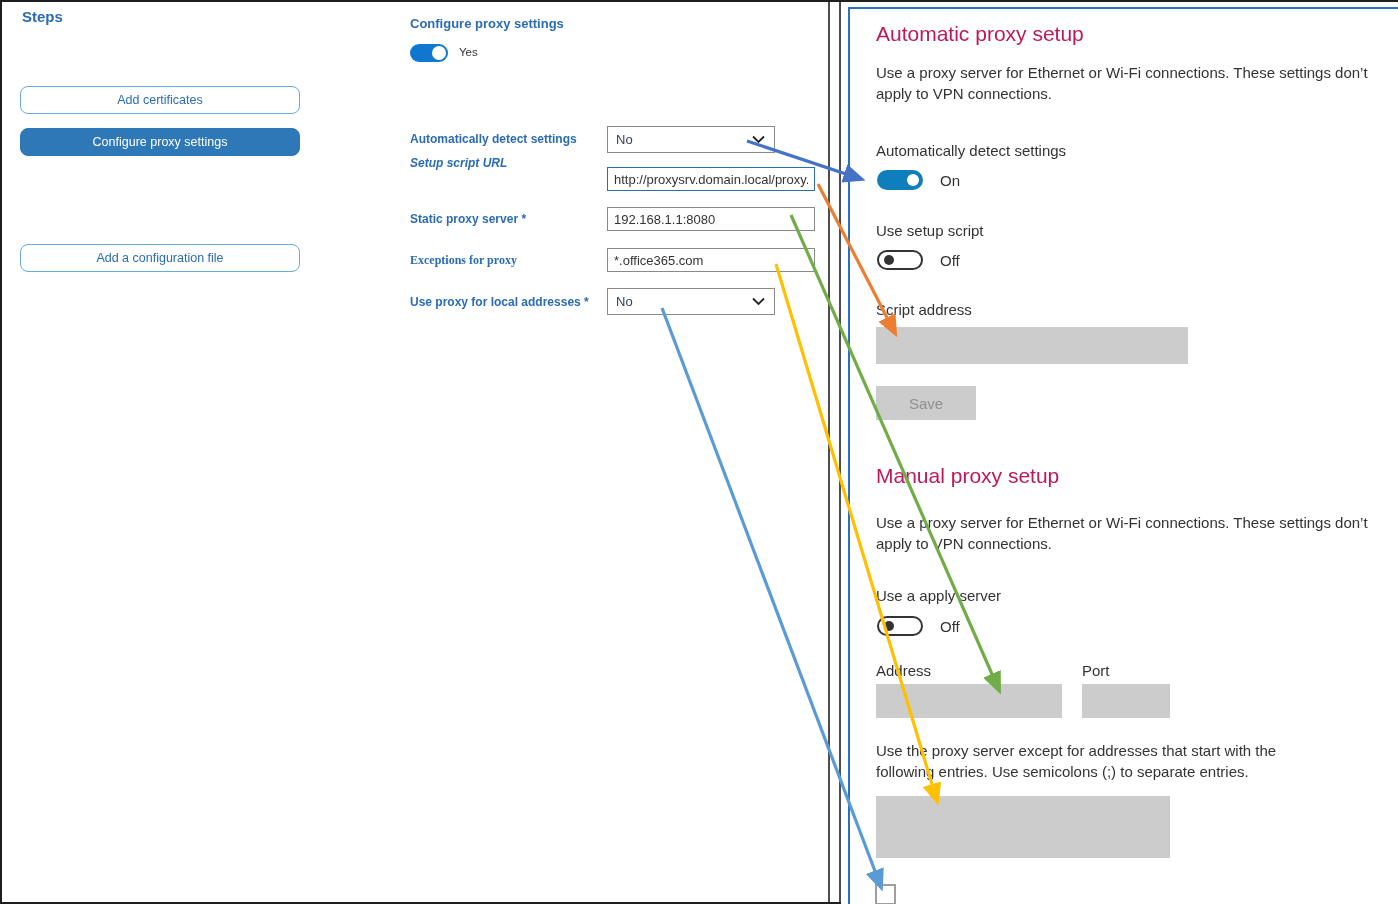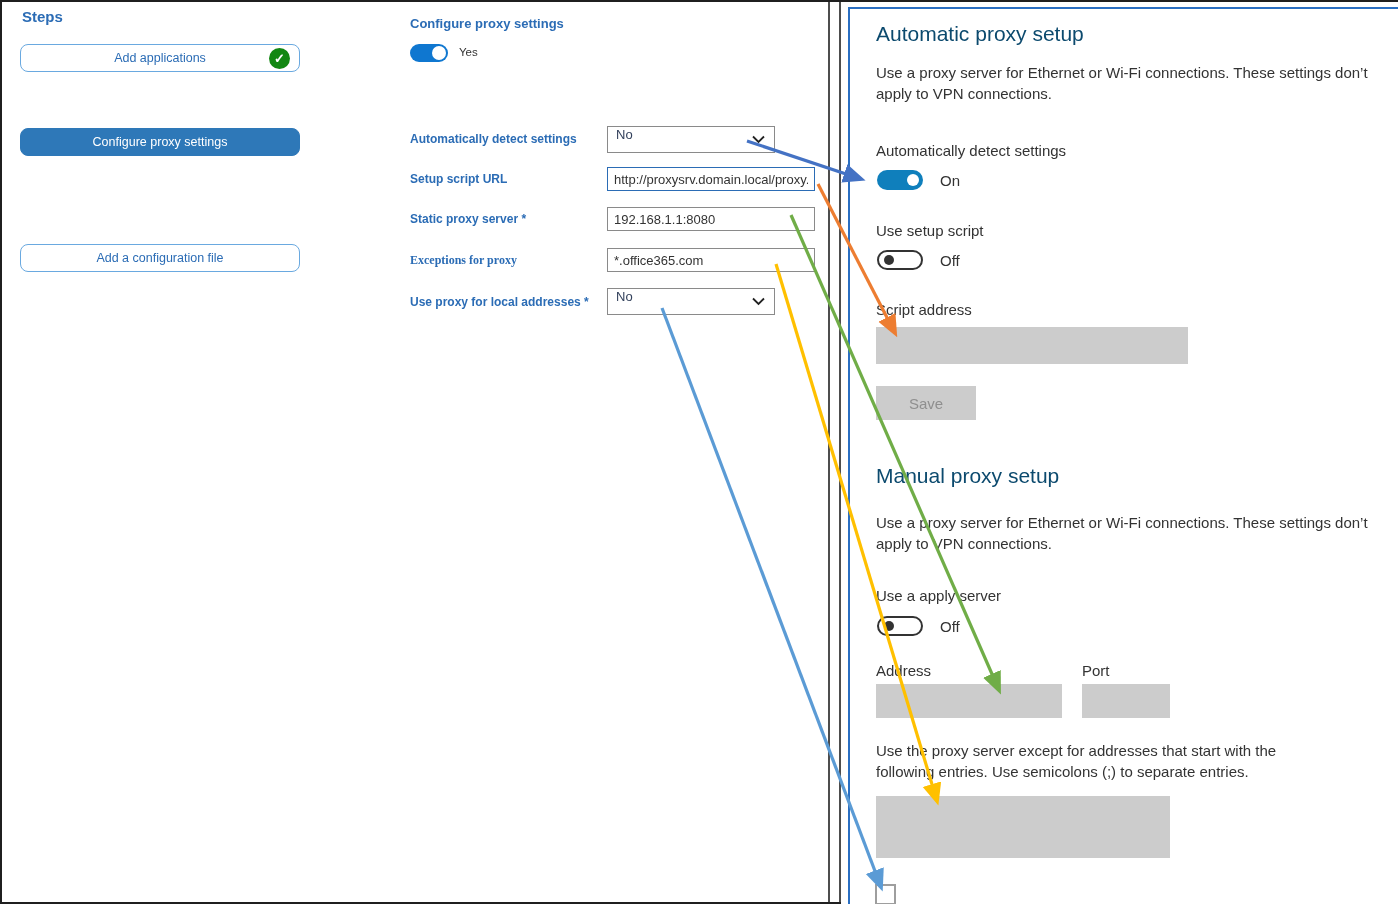--- a/index.html
+++ b/index.html
@@ -27,37 +27,37 @@
   }
 
   
   #wizard-title{position:absolute;left:410px;top:16px;font-size:13px;font-weight:bold;color:#2b6cb5;}
   .toggle-sm{position:absolute;left:410px;top:44px;width:38px;height:18px;border-radius:9px;background:#0f77d0;cursor:pointer;}
   .toggle-sm .knob{position:absolute;right:2px;top:2px;width:14px;height:14px;border-radius:50%;background:#fff;}
   #wizard-toggle-label{position:absolute;left:459px;top:46px;font-size:11.5px;color:#333;}
   .wlabel{position:absolute;left:410px;font-size:12px;font-weight:bold;color:#2b6cb5;}
   .fake-select{
     position:absolute;left:607px;width:168px;height:27px;box-sizing:border-box;
-    border:1px solid #8a8a8a;background:#fff;display:flex;
+    border:1px solid #8a8a8a;background:#fff;display:flex;align-items:center;
     padding-left:8px;font-size:13px;color:#33415c;cursor:pointer;
   }
   .fake-select .chev{position:absolute;right:9px;top:8px;}
   .winput{
     position:absolute;left:607px;width:208px;height:24px;box-sizing:border-box;
     border:1px solid #8a8a8a;background:#fff;font-size:13px;color:#333;
     padding:0 6px;font-family:"Liberation Sans",sans-serif;
   }
   .winput.focused{border:1.5px solid #2b6cb5;}
 
   
   .vdivider{position:absolute;top:0;width:2px;height:904px;background:#4d4d4d;z-index:5;}
 
   
   #settings-frame{position:absolute;left:848px;top:7px;width:556px;height:910px;box-sizing:border-box;border:2px solid #2a6fc2;background:#fff;}
-  .rp-h1{position:absolute;font-size:21px;font-weight:normal;color:#0c4a6e;}
+  .rp-h1{position:absolute;font-size:21px;font-weight:normal;color:#be185d;}
   .rp-desc{position:absolute;font-size:15px;color:#333;line-height:1.42;}
   .rp-label{position:absolute;font-size:15px;color:#333;}
   .rp-label.muted{color:#8f8f8f;}
   .toggle-on{position:absolute;width:46px;height:20px;border-radius:10px;background:#0f7fbc;cursor:pointer;}
   .toggle-on .knob{position:absolute;right:4px;top:4px;width:12px;height:12px;border-radius:50%;background:#fff;}
   .toggle-off{position:absolute;width:46px;height:20px;box-sizing:border-box;border:2px solid #333;border-radius:10px;background:#fff;cursor:pointer;}
   .toggle-off .knob{position:absolute;left:5px;top:3px;width:10px;height:10px;border-radius:50%;background:#333;}
   .gray-box{position:absolute;background:#cccccc;}
   #save-button{position:absolute;left:876px;top:386px;width:100px;height:34px;background:#cccccc;color:#8f8f8f;
     font-size:15px;display:flex;align-items:center;justify-content:center;cursor:default;}
@@ -70,23 +70,22 @@
 <body>
 
 <div id="screen">
 
   <div class="edge" id="edge-left"></div>
   <div class="edge" id="edge-top"></div>
   <div class="edge" id="edge-bottom"></div>
 
   <div id="sidebar-title">Steps</div>
 
-  <div class="step-btn" style="top:44px;">
-    <span>Add applications</span>
-    <span class="check-badge">✓</span>
+  <div class="step-btn" style="top:86px;">
+    <span>Add certificates</span>
   </div>
   <div class="step-btn selected" style="top:128px;">
     <span>Configure proxy settings</span>
   </div>
   <div class="step-btn" style="top:244px;">
     <span>Add a configuration file</span>
   </div>
 
   <div id="wizard-title">Configure proxy settings</div>
   <div class="toggle-sm">
@@ -95,21 +94,21 @@
   <div id="wizard-toggle-label">Yes</div>
 
   <div class="wlabel" style="top:132px;">Automatically detect settings</div>
   <div class="fake-select" style="top:126px;">
     <span>No</span>
     <svg class="chev" width="13" height="9" viewBox="0 0 13 9">
         <polyline points="1,1.5 6.5,7 12,1.5" fill="none" stroke="#222" stroke-width="1.8"></polyline>
       </svg>
   </div>
 
-  <div class="wlabel" style="top:172px;">Setup script URL</div>
+  <div class="wlabel" style="top:156px;font-style:italic;">Setup script URL</div>
   <input class="winput focused" style="top: 167px;" value="http://proxysrv.domain.local/proxy.pa">
 
   <div class="wlabel" style="top:212px;">Static proxy server *</div>
   <input class="winput" style="top: 207px;" value="192.168.1.1:8080">
 
   <div class="wlabel" style="top:253px;font-family:Liberation Serif, serif;">Exceptions for proxy</div>
   <input class="winput" style="top: 248px;" value="*.office365.com">
 
   <div class="wlabel" style="top:295px;">Use proxy for local addresses *</div>
   <div class="fake-select" style="top:288px;">

